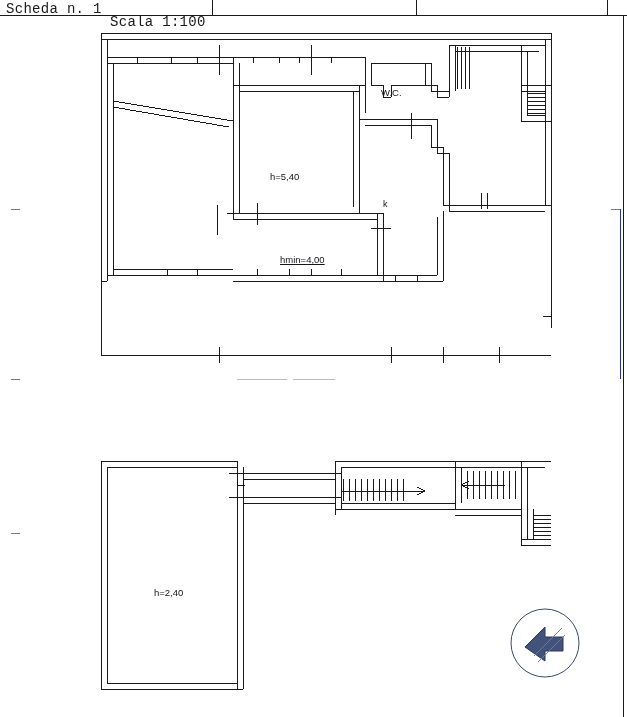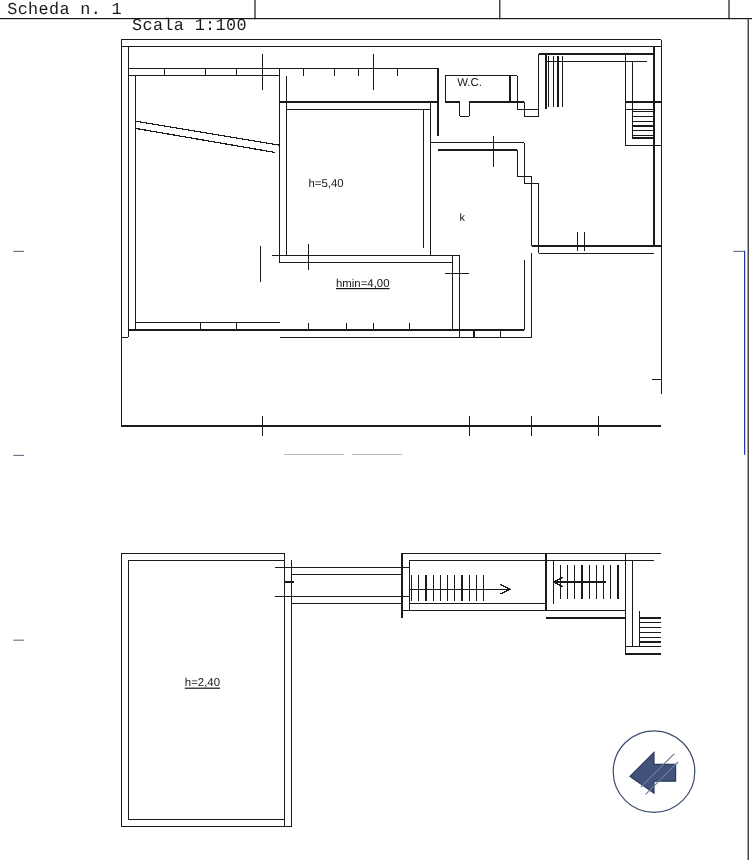--- a/index.html
+++ b/index.html
@@ -65,20 +65,21 @@
     width: 627px;
     height: 717px;
     overflow: visible;
   }
   .lbl {
     position: absolute;
     font-family: "Liberation Sans", sans-serif;
     font-size: 9.5px;
     color: #14161a;
     white-space: nowrap;
+    margin-top: 23px;
   }
   .lbl-k {
     font-size: 9px;
   }
 </style>
 </head>
 <body>
 
 <div id="page">
 
@@ -308,18 +309,18 @@
     <g stroke="#3a4a6b" fill="none" stroke-width="1">
       <circle cx="545" cy="643" r="34"></circle>
       <path d="M521 619 L569 619 L569 667 L521 667 Z" stroke="none"></path>
       <path d="M525 647 L545 627 L545 637 L563 637 L563 651 L545 651 L545 661 Z" fill="#42527a" stroke="#2c3a57"></path>
       <path d="M534 656 L562 628" stroke="#6b7b9e"></path>
       <path d="M538 662 L565 635" stroke="#6b7b9e"></path>
     </g>
   </svg>
 
   <div class="lbl" style="left:381px; top:64px;">W.C.</div>
-  <div class="lbl" style="left:257px; top:148px;">h=5,40</div>
+  <div class="lbl" style="left:270px; top:148px;">h=5,40</div>
   <div class="lbl lbl-k" style="left:383px; top:176px;">k</div>
   <div class="lbl" style="left:280px; top:231px;text-decoration:underline;">hmin=4,00</div>
-  <div class="lbl" style="left:154px; top:564px;text-decoration:underline;">h=2,40</div>
+  <div class="lbl" style="left:154px; top:564px;">h=2,40</div>
 
 </div>
 
 </body></html>

